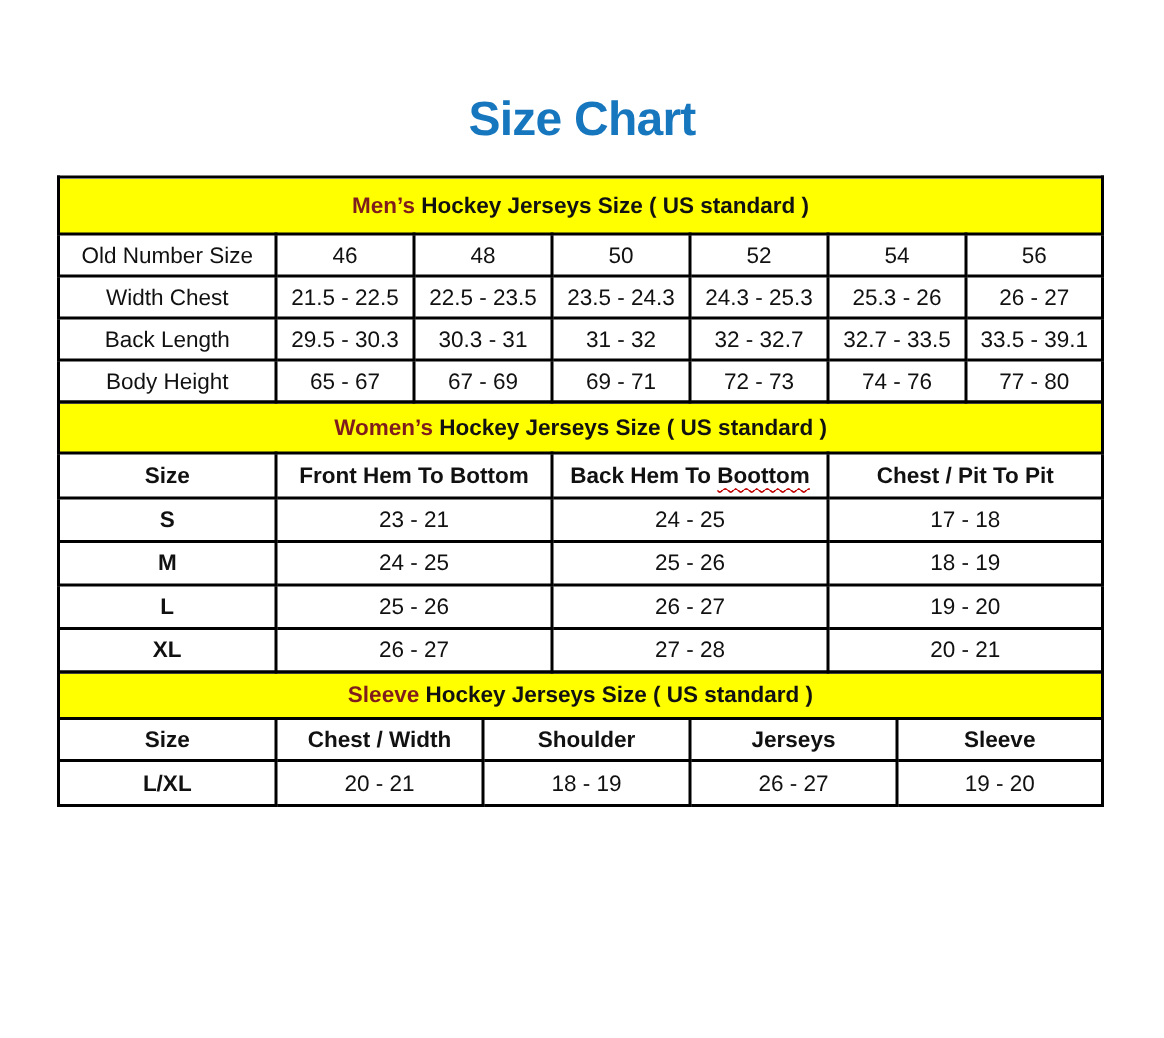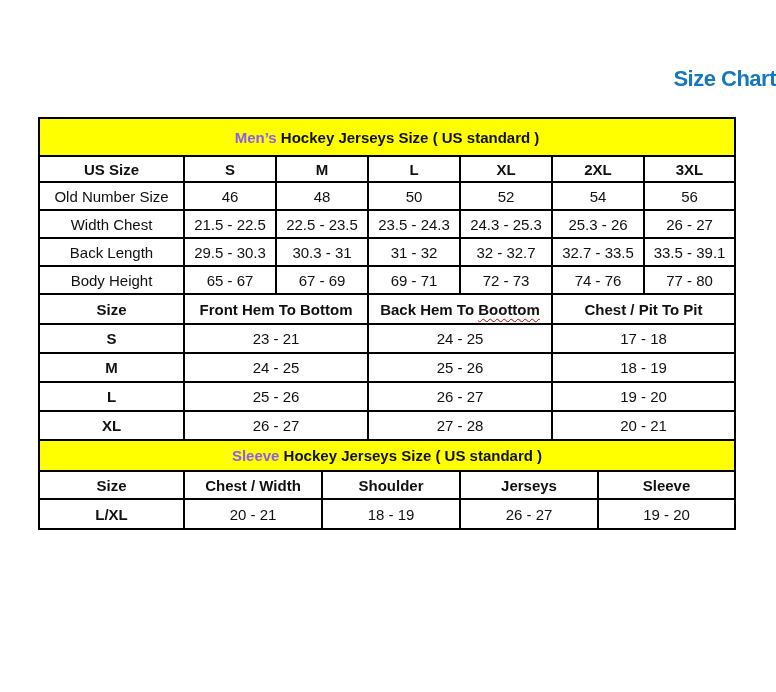--- a/index.html
+++ b/index.html
@@ -8,22 +8,22 @@
     background: #ffffff;
   }
   body {
     width: 776px;
     height: 692px;
     overflow: hidden;
     font-family: "Liberation Sans", sans-serif;
   }
   .page-title {
     margin: 62px 0 0 0;
-    text-align: right;
-    font-size: 22px;
+    text-align: center;
+    font-size: 32px;
     line-height: 34px;
     font-weight: bold;
     color: #1777BE;
     letter-spacing: -0.5px;
   }
   .tables-wrap {
     margin: 21px 0 0 38px;
     width: 696px;
   }
   table.size-table {
@@ -44,21 +44,21 @@
     overflow: hidden;
     white-space: nowrap;
   }
   .band-cell {
     background: #FFFF00;
     font-weight: bold;
     font-size: 17px;
     color: #111111;
   }
   .band-highlight {
-    color: #8b5cf6;
+    color: #7f1d1d;
   }
   .size-table th {
     font-weight: bold;
     font-size: 15px;
   }
   td.row-label-bold {
     font-weight: bold;
   }
   .squiggle {
     text-decoration: underline;
@@ -92,29 +92,20 @@
         <col style="width:92px">
         <col style="width:92px">
       <col style="width:92px">
         <col style="width:92px">
         <col style="width:91px">
     </colgroup>
     <tbody>
       <tr class="band-row">
         <td colspan="7" class="band-cell"><span class="band-highlight">Men’s</span><span> Hockey Jerseys Size ( US standard )</span></td>
       </tr>
-      <tr class="head-row">
-        <th>US Size</th>
-        <th>S</th>
-        <th>M</th>
-        <th>L</th>
-        <th>XL</th>
-        <th>2XL</th>
-        <th>3XL</th>
-      </tr>
       <tr class="data-row">
         <td>Old Number Size</td>
         <td>46</td>
         <td>48</td>
         <td>50</td>
         <td>52</td>
         <td>54</td>
         <td>56</td>
       </tr>
       <tr class="data-row">
@@ -148,20 +139,23 @@
   </table>
 
   <table class="size-table t-womens">
     <colgroup>
       <col style="width:145px">
       <col style="width:184px">
         <col style="width:184px">
         <col style="width:183px">
     </colgroup>
     <tbody>
+      <tr class="band-row">
+        <td colspan="4" class="band-cell"><span class="band-highlight">Women’s</span><span> Hockey Jerseys Size ( US standard )</span></td>
+      </tr>
       <tr class="head-row">
         <th>Size</th>
         <th>Front Hem To Bottom</th>
         <th><span>Back Hem To </span><span class="squiggle">Boottom</span></th>
         <th>Chest / Pit To Pit</th>
       </tr>
       <tr class="data-row">
         <td class="row-label-bold">S</td>
         <td>23 - 21</td>
         <td>24 - 25</td>

